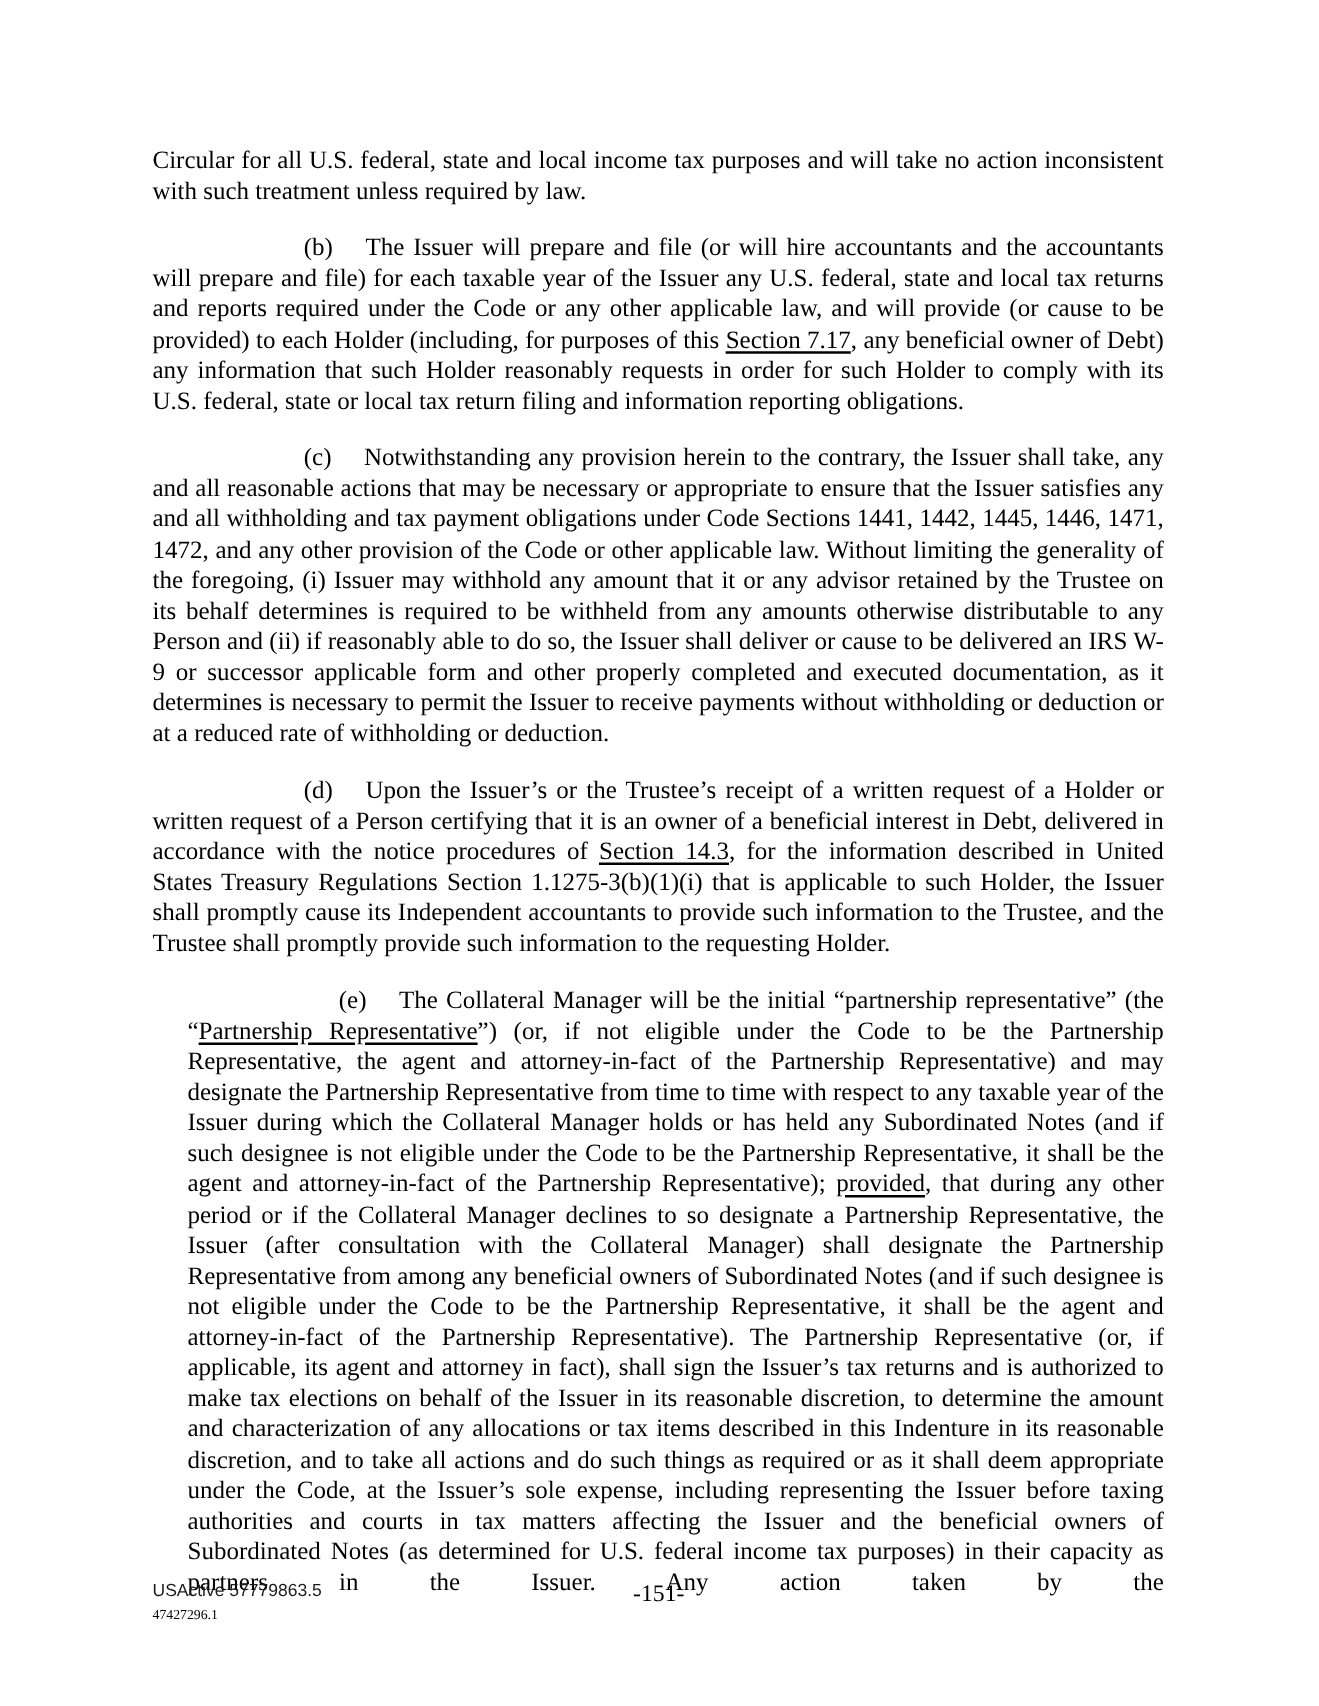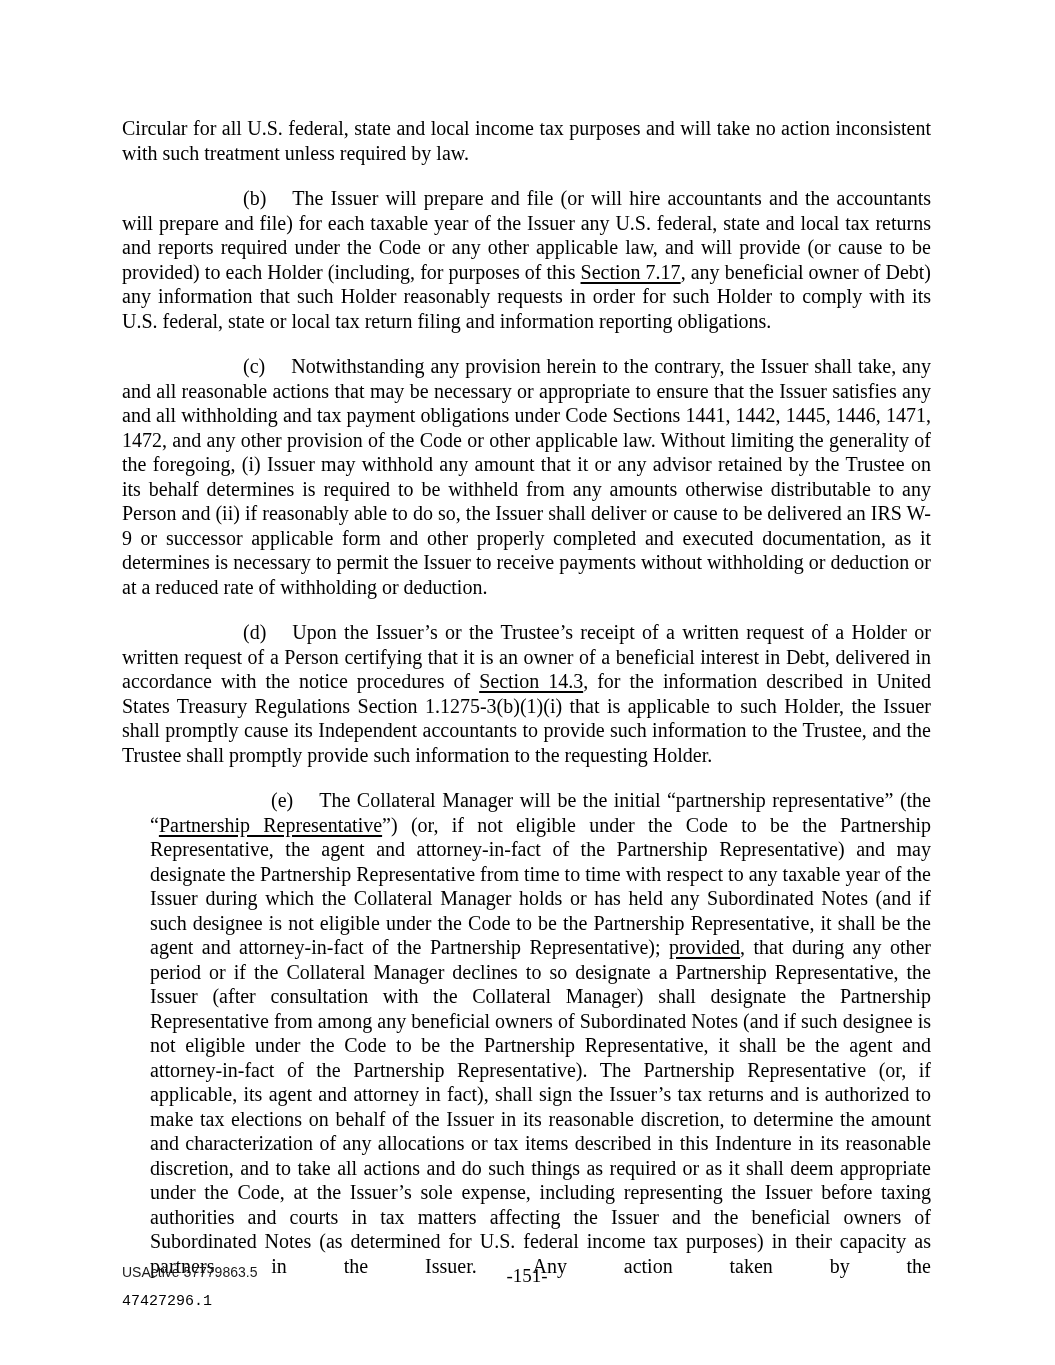--- a/index.html
+++ b/index.html
@@ -58,24 +58,24 @@
     top: 1263px;
     height: 60px;
   }
   .footer .doc-id {
     font-family: "Liberation Sans", sans-serif;
     font-size: 14px;
     line-height: 18px;
     color: #1a1a1a;
   }
   .footer .doc-ref {
-    font-family: Liberation Mono, monospace;
-    font-size: 15px;
+    font-family: Liberation Serif, serif;
+    font-size: 11px;
     line-height: 18px;
-    margin-top: 12px;
+    margin-top: 2px;
   }
   .footer .page-number {
     position: absolute;
     left: 0;
     right: 0;
     top: 2px;
     text-align: center;
     font-family: "Liberation Serif", serif;
     font-size: 19px;
   }

